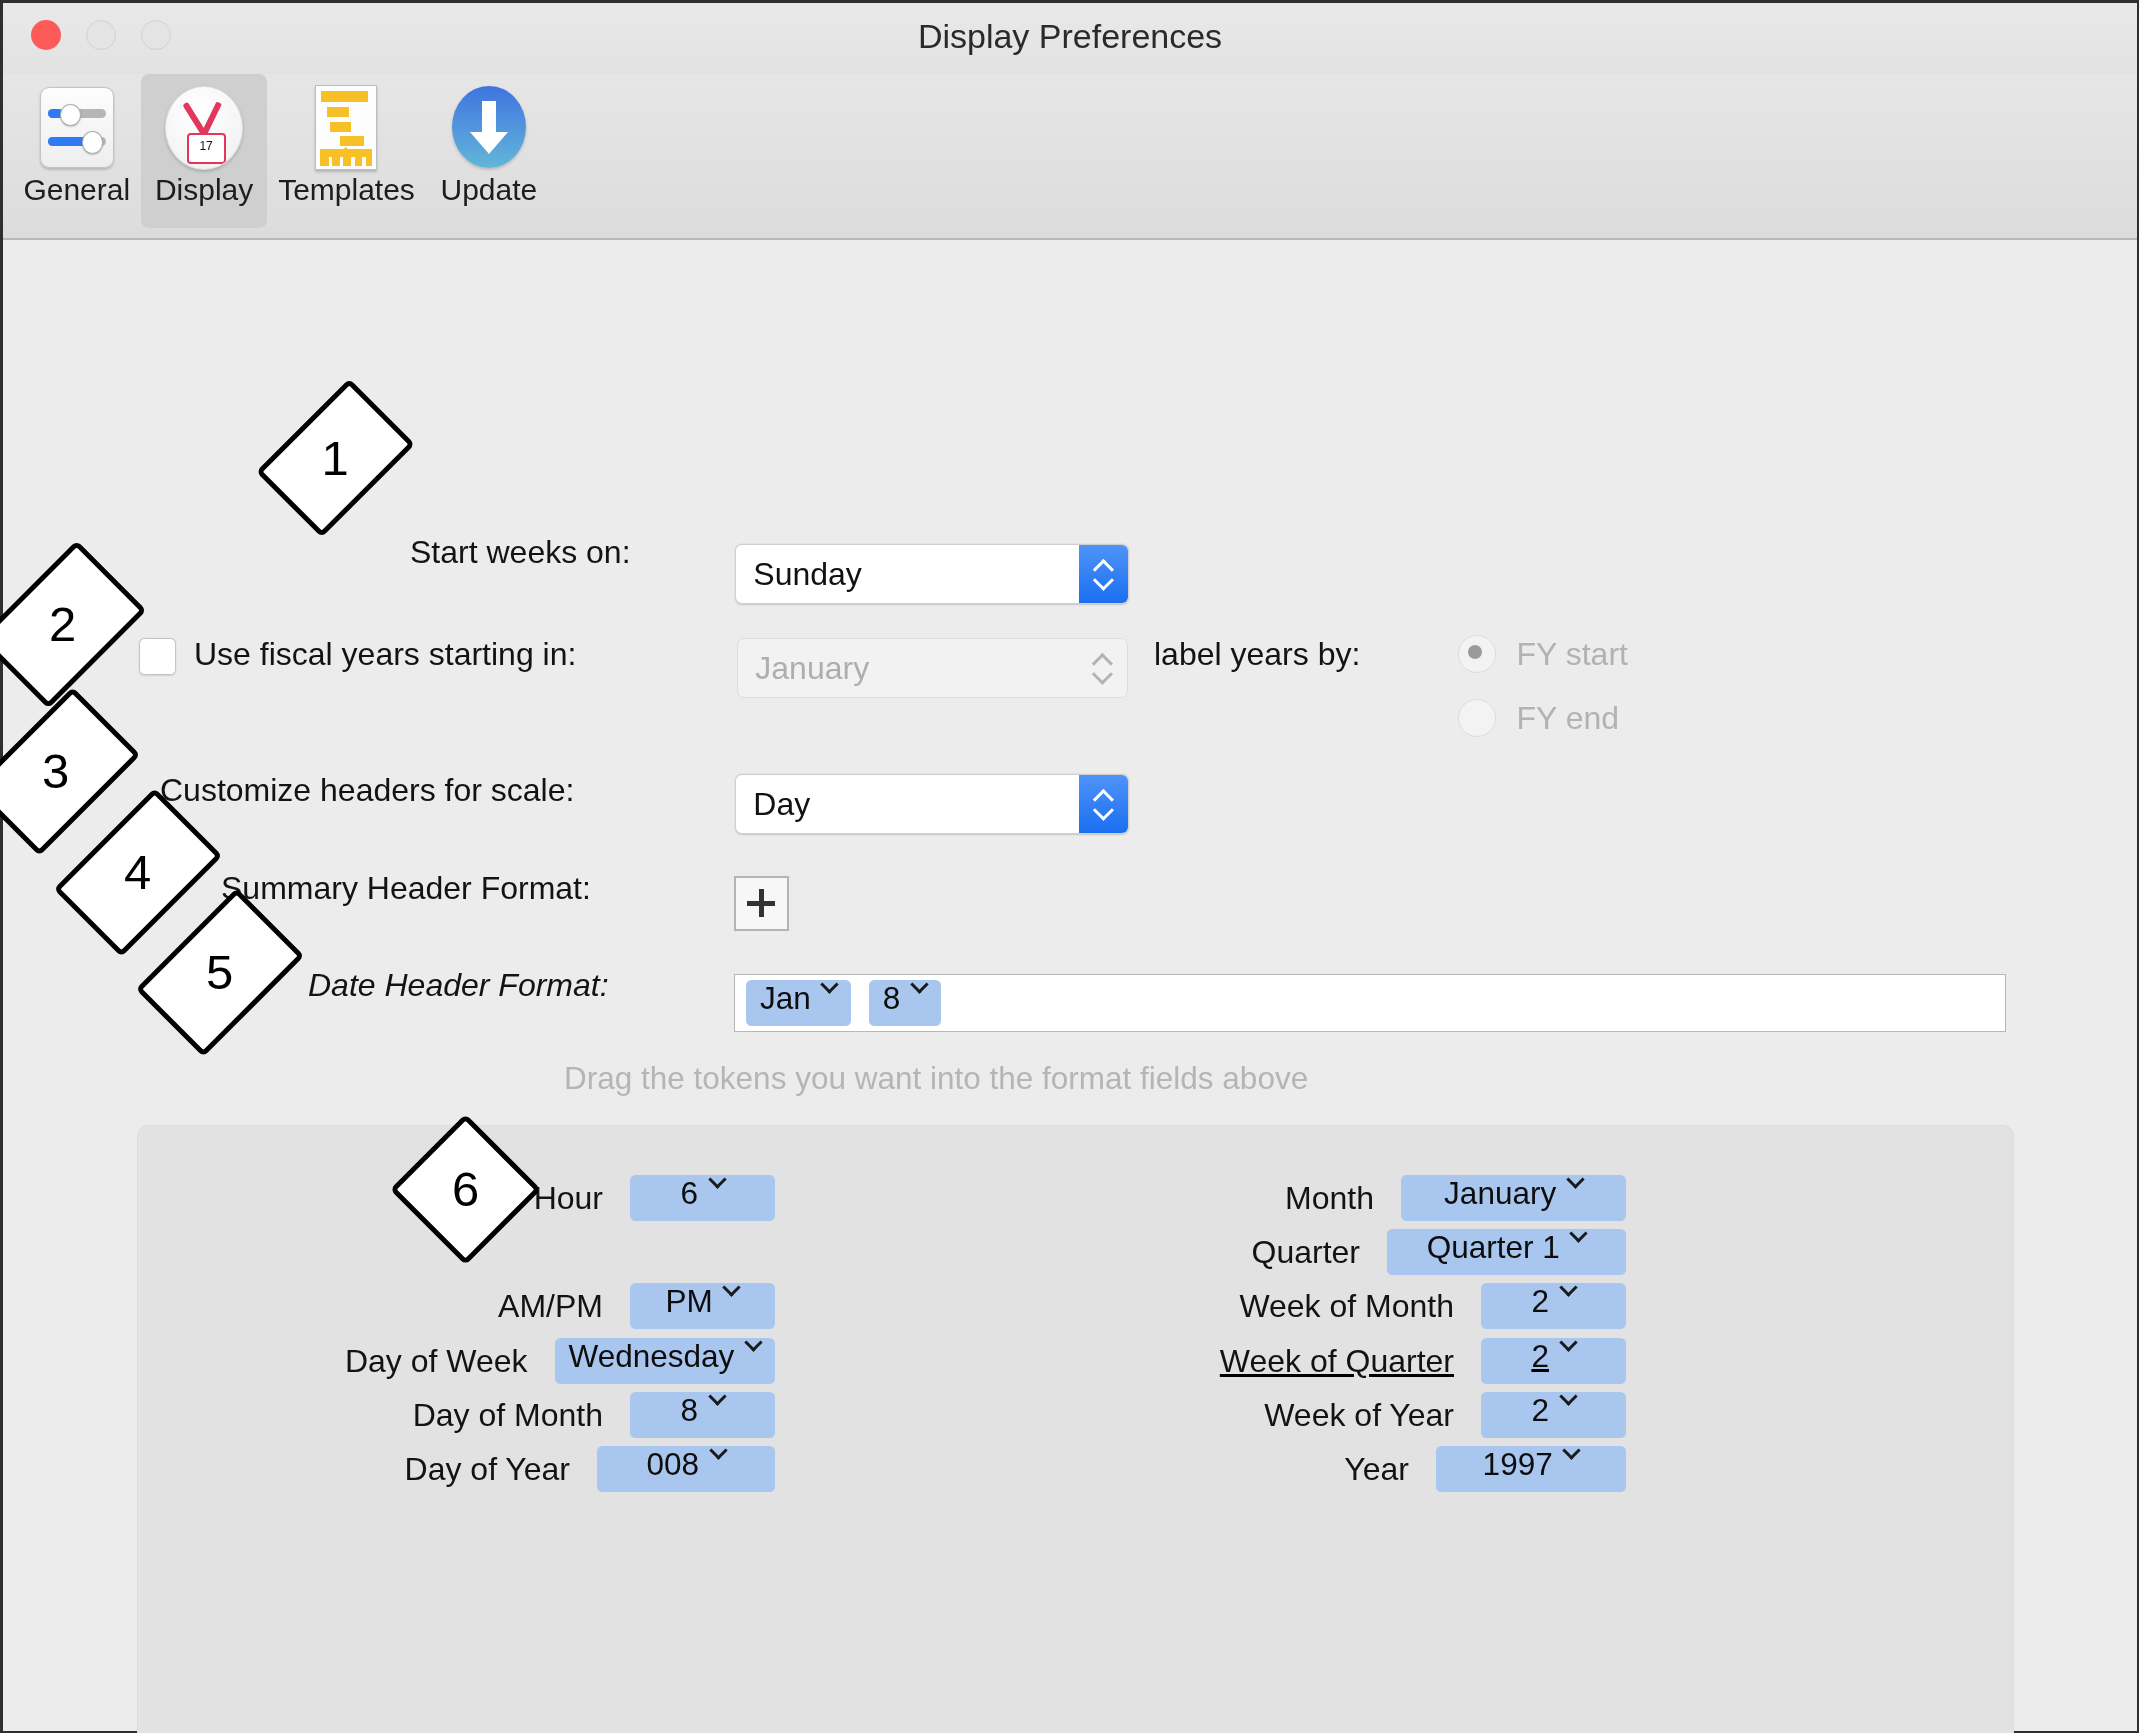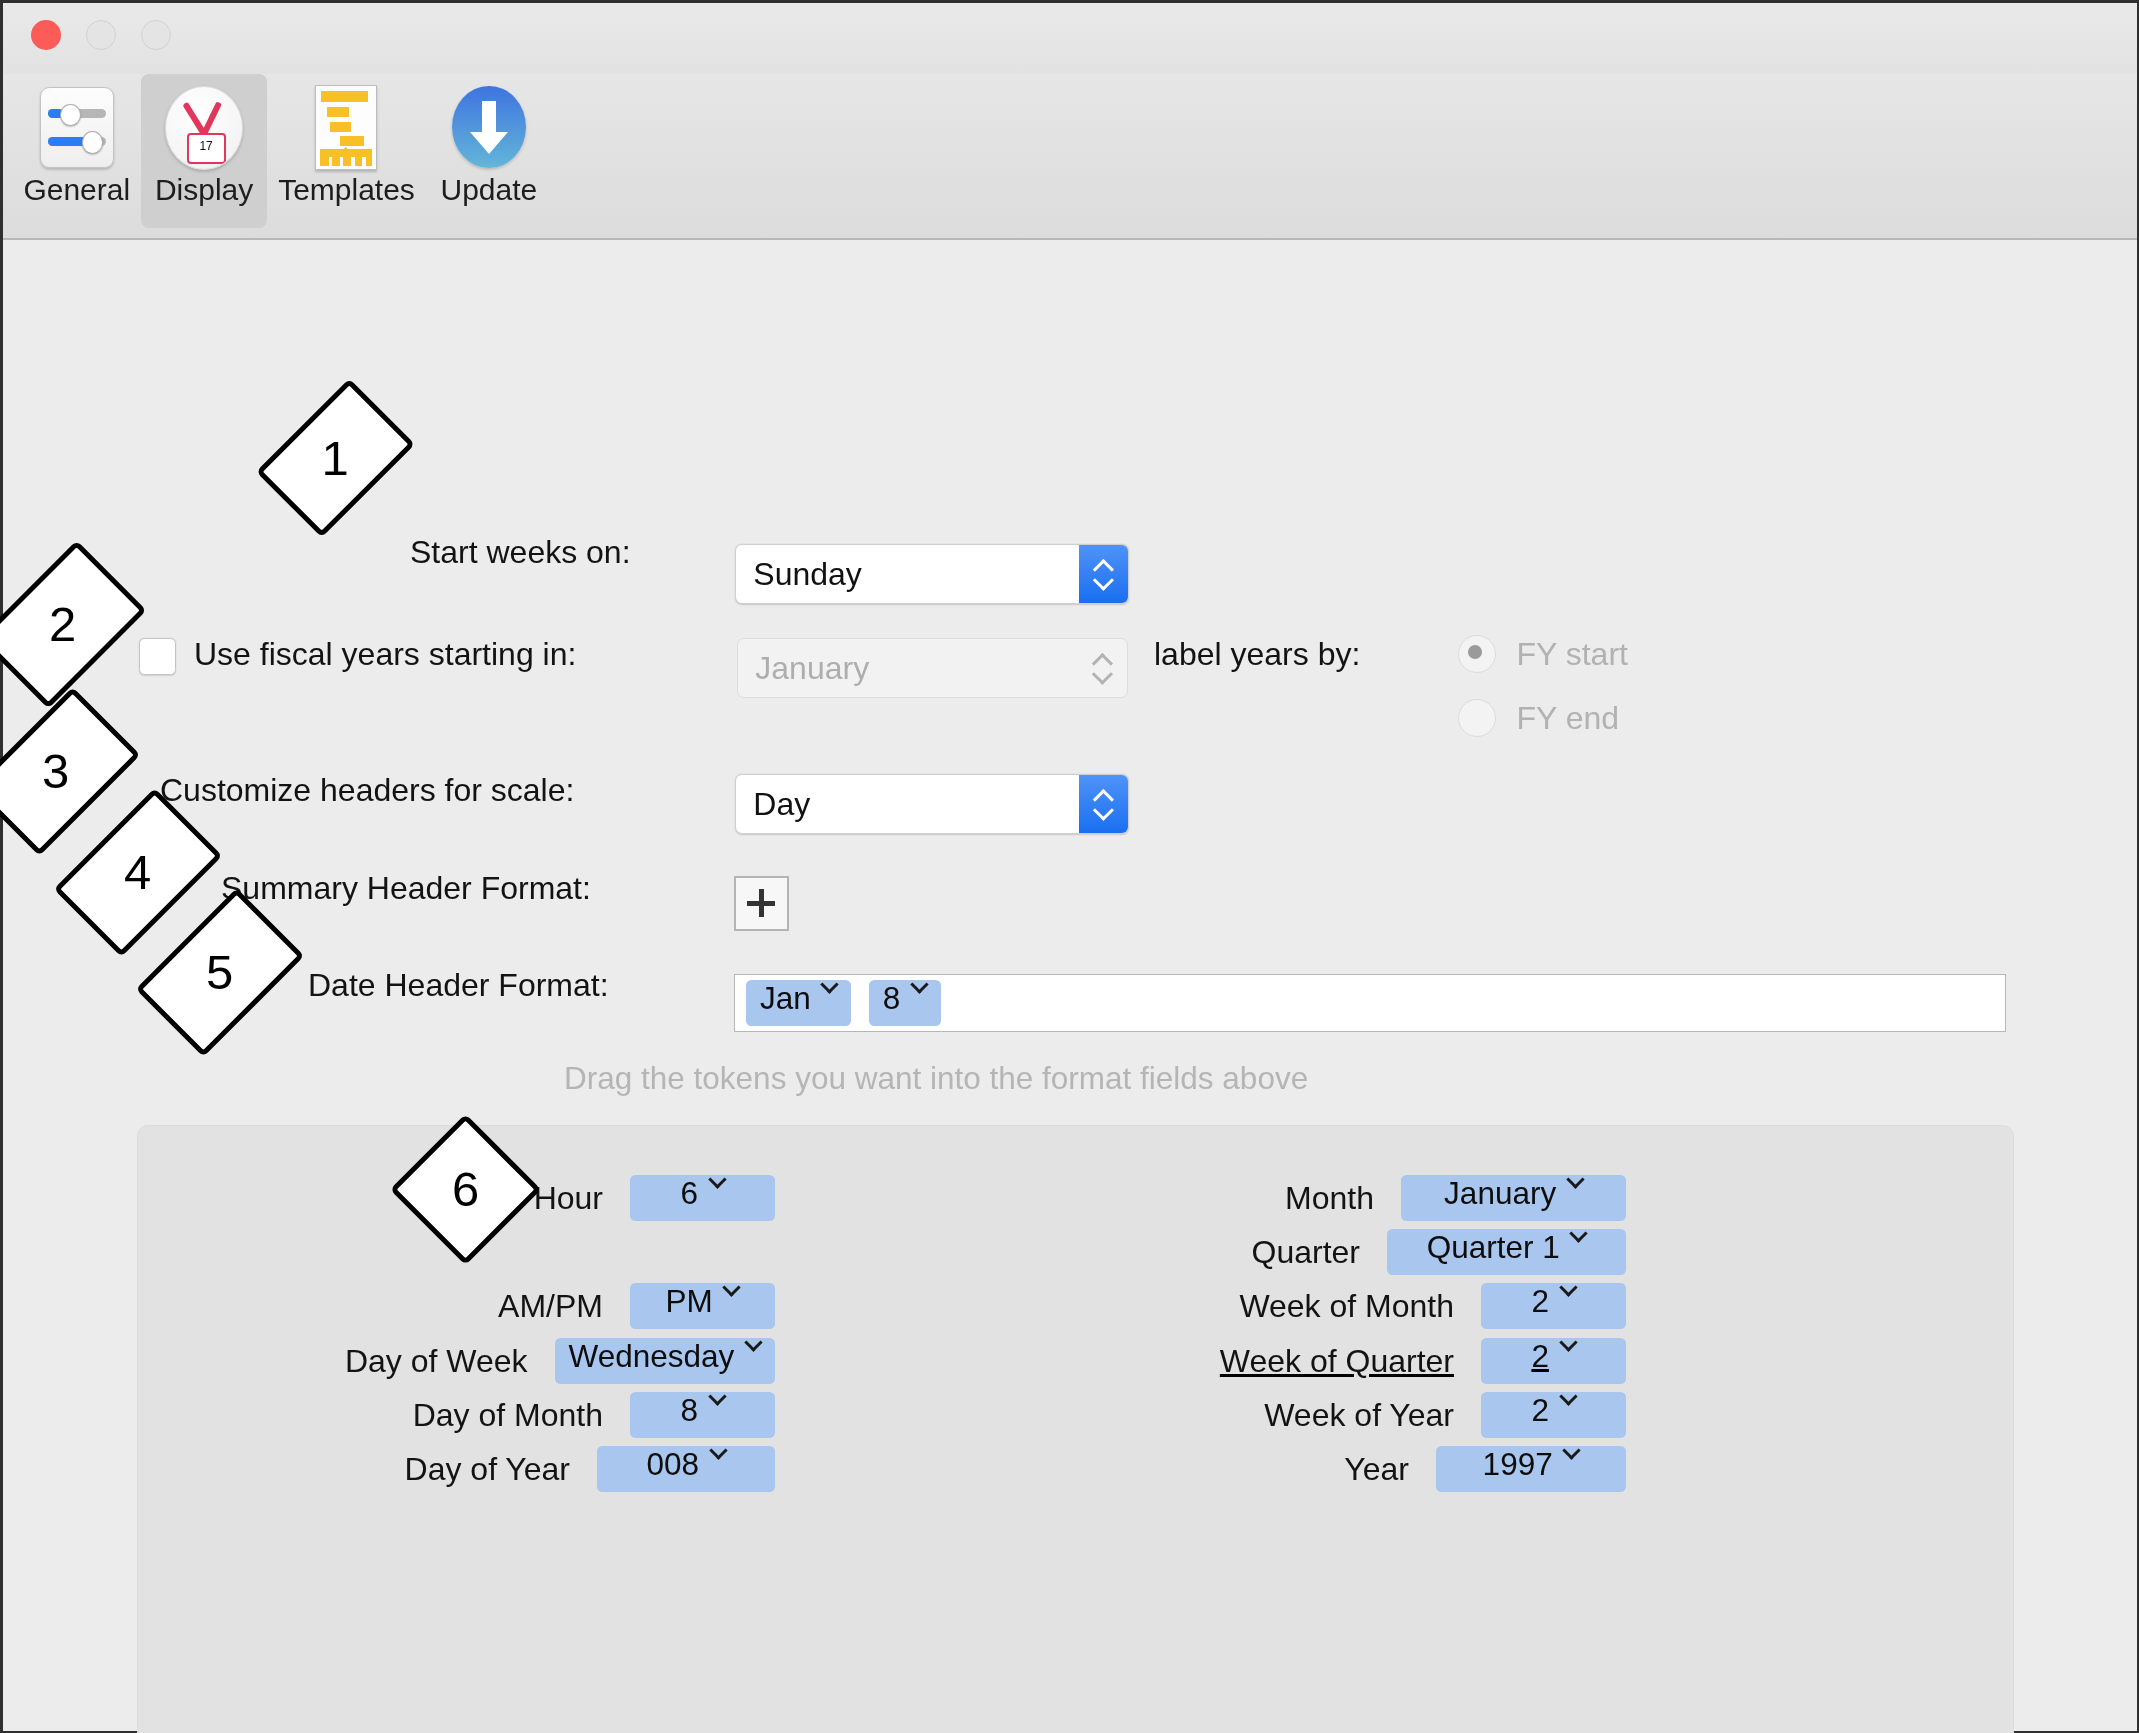--- a/index.html
+++ b/index.html
@@ -221,20 +221,21 @@
 <body>
 
 <div id="window">
 
   <div class="titlebar">
     <div class="traffic">
       <div class="tl tl-close"></div>
       <div class="tl tl-min"></div>
       <div class="tl tl-max"></div>
     </div>
+    <div class="win-title">Display Preferences</div>
   </div>
 
   <div class="toolbar">
 
     <div class="tbitem">
       <div class="tbicon">
         <div class="ic-general">
           <div class="track t1"></div>
             <div class="fill f1"></div>
             <div class="knob k1"></div>
@@ -333,21 +334,21 @@
         <div class="chev"></div>
         <div class="chev down"></div>
       </div>
     </div>
 
     <div class="row" style="left:218px;top:630px;">
       <div class="lbl">Summary Header Format:</div>
     </div>
     <div class="plusbtn" style="position:absolute;left:731px;top:636px;"></div>
 
-    <div class="row" style="left:305px;top:727px;">
+    <div class="row" style="left:305px;top:727px;font-style:italic;">
       <div class="lbl">Date Header Format:</div>
     </div>
     <div class="fmtfield" style="position:absolute;left:731px;top:734px;width:1272px;height:58px;">
       <div class="token">
         <span>Jan</span>
         <i class="tchev"></i>
       </div>
       <div class="token">
         <span>8</span>
         <i class="tchev"></i>

